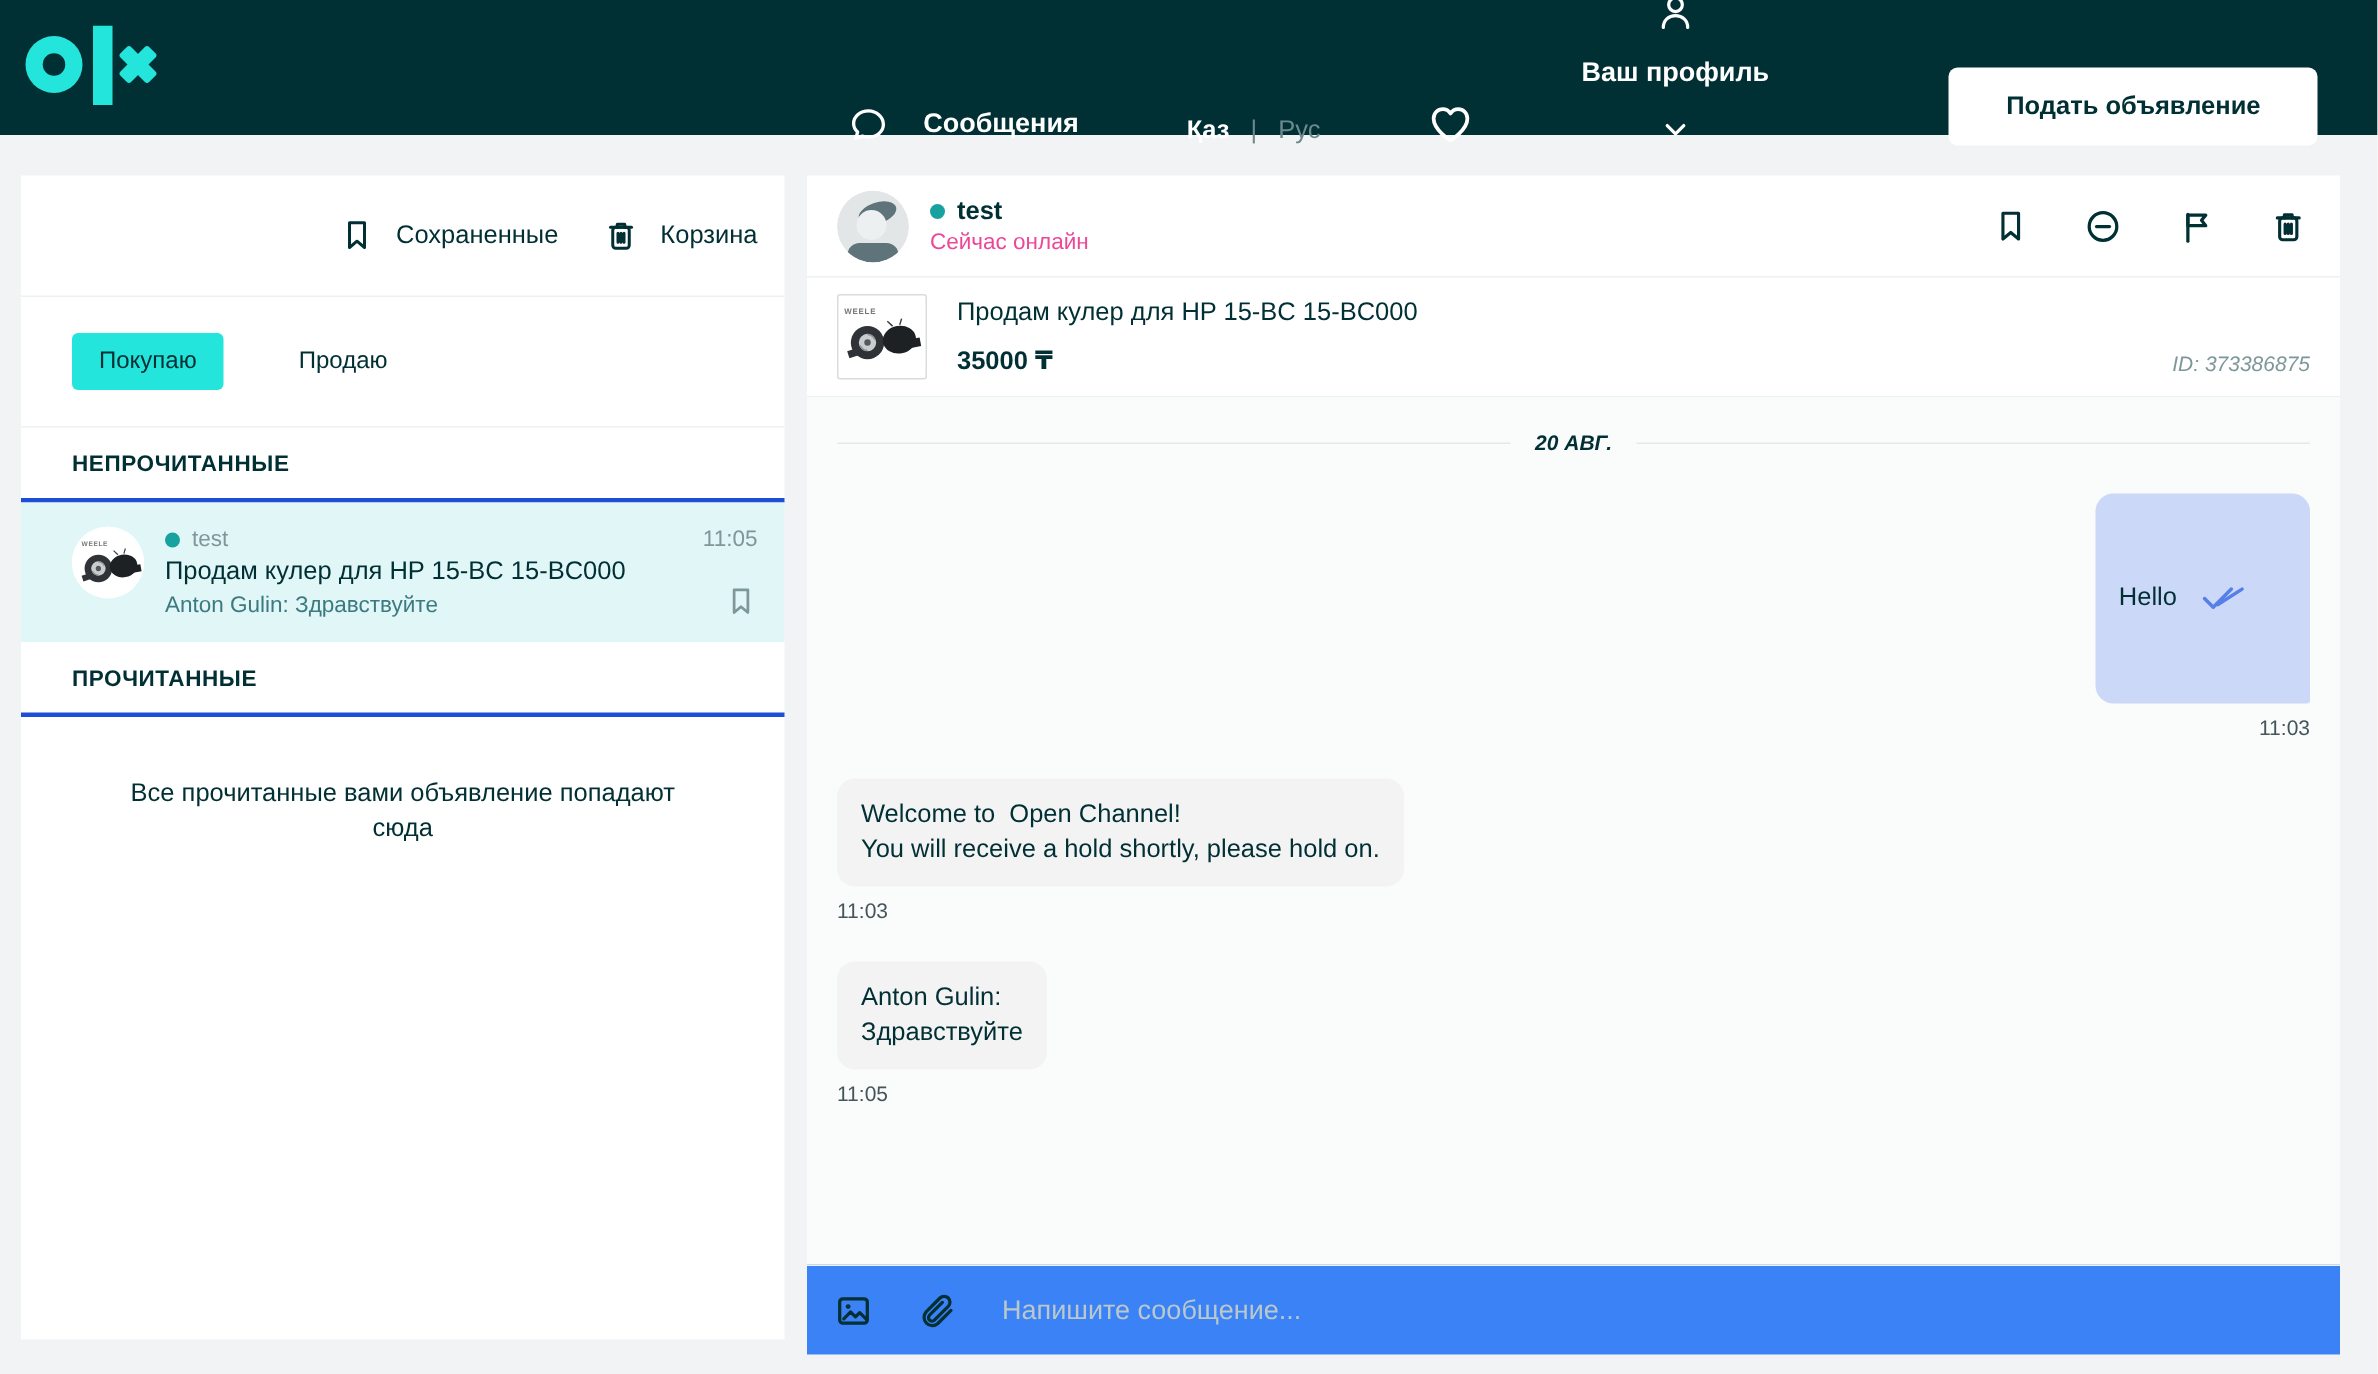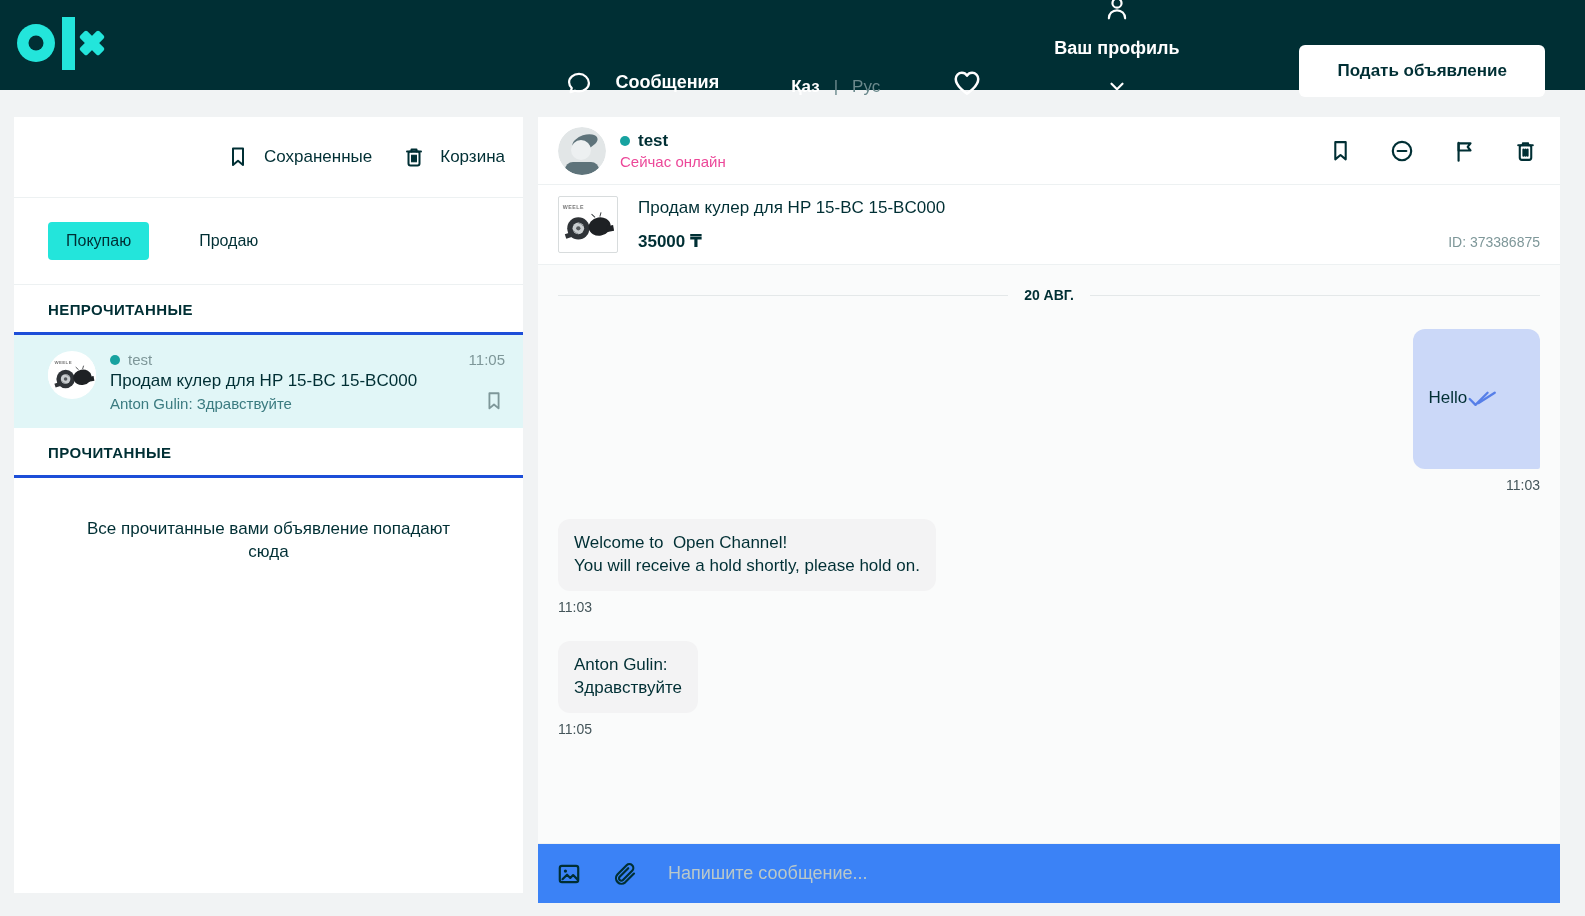--- a/index.html
+++ b/index.html
@@ -76,37 +76,37 @@
   .peer-status { font-size:15px; color:#ec4899; margin-top:2px; cursor:default; }
   .chat-actions { display:flex; align-items:center; gap:36px; }
   .icon-btn { background:none; border:none; padding:0; color:#002F34; cursor:pointer; }
 
   
   .product-bar { flex:none; height:80px; display:flex; align-items:center; padding:0 20px; border-bottom:1px solid #EDF1F2; cursor:pointer; }
   .product-thumb { width:60px; height:57px; border:1px solid #D8DCDD; border-radius:2px; background:#fff; overflow:hidden; flex:none; }
   .product-info { margin-left:20px; }
   .product-title { font-size:17px; color:#002F34; }
   .product-price { font-size:17px; font-weight:bold; margin-top:13px; }
-  .product-id { margin-left:auto; align-self:flex-end; padding-bottom:14px; font-size:14px; color:#7E9799; }
+  .product-id { margin-left:auto; align-self:flex-end; padding-bottom:14px; font-size:14px; color:#7E9799;font-style:italic; }
 
   
   .messages { flex:1; background:#FAFBFB; padding:14px 20px; overflow:hidden; }
-  .date-divider { display:flex; align-items:center; margin:8px 0 2px; }
+  .date-divider { display:flex; align-items:center; margin:8px 0 2px;font-style:italic; }
   .date-divider .line { flex:1; height:1px; background:#E4E8E9; }
   .date-divider .txt { margin:0 16px; font-size:14px; font-weight:bold; color:#002F34; }
   .msg { margin-top:26px; display:flex; flex-direction:column; align-items:flex-start; }
   .msg.out { align-items:flex-end; }
   .bubble {
     font-size:17px; line-height:1.35; color:#002F34; padding:13px 16px;
     white-space:pre-wrap; max-width:520px;
   }
   .bubble.in { background:#F3F3F4; border-radius:12px; }
   .bubble.out {
     background:#CBD8F8; border-radius:12px 12px 2px 12px;
-    display:flex; align-items:center; white-space:pre-wrap;margin-left:28px;
+    display:flex; align-items:center; gap:16px; white-space:pre-wrap;margin-left:28px;
   }
   .checks { color:#577FE8; flex:none; }
   .msg-time { margin-top:8px; font-size:14px; color:#44555A; }
 
   
   .composer {
     flex:none; height:60px; border-top:1px solid #F0F2F3; background:#3b82f6;
     display:flex; align-items:center; padding:0 18px; gap:30px;
   }
   .composer-input {

